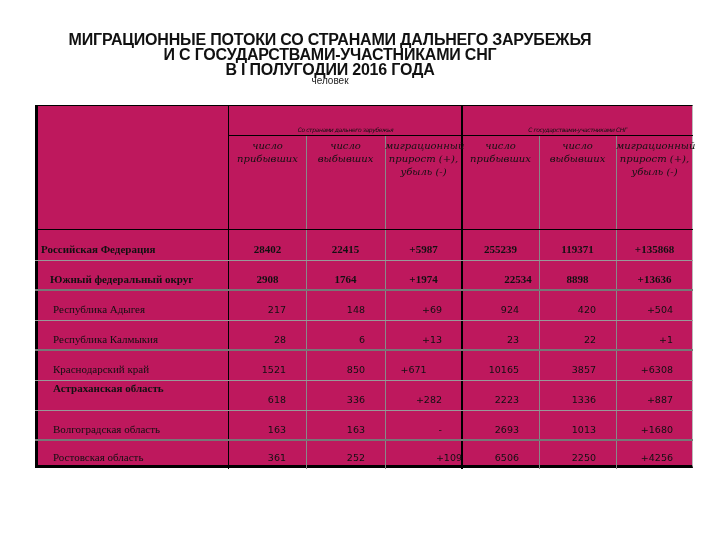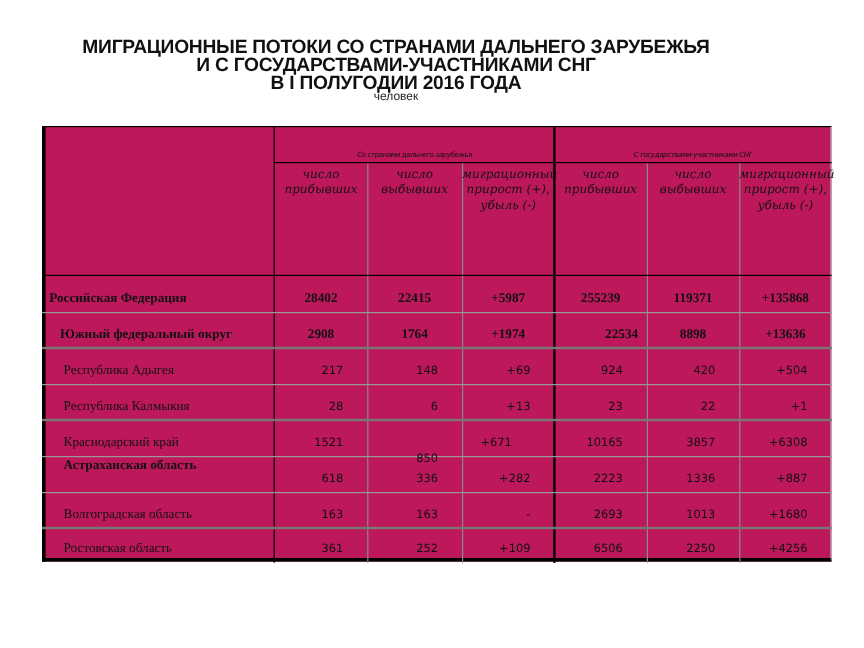--- a/index.html
+++ b/index.html
@@ -91,21 +91,21 @@
       <div class="cell num" style="left: 191px; width: 77px; padding-right: 20px; top: 228px;">28</div>
       <div class="cell num" style="left: 268px; width: 79px; padding-right: 20px; top: 228px;">6</div>
       <div class="cell num" style="left: 347px; width: 77px; padding-right: 20px; top: 228px;">+13</div>
       <div class="cell num" style="left: 424px; width: 77px; padding-right: 20px; top: 228px;">23</div>
       <div class="cell num" style="left: 501px; width: 77px; padding-right: 20px; top: 228px;">22</div>
       <div class="cell num" style="left: 578px; width: 77px; padding-right: 20px; top: 228px;">+1</div>
     </div>
     <div style="position: absolute; left: 0px; top: 0px;">
       <div class="cell lbl" style="left: 15px; top: 257px;">Краснодарский край</div>
       <div class="cell num" style="left: 191px; width: 77px; padding-right: 20px; top: 258px;">1521</div>
-      <div class="cell num" style="left: 268px; width: 79px; padding-right: 20px; top: 271px;">850</div>
+      <div class="cell num" style="left: 268px; width: 79px; padding-right: 20px; top: 258px;">850</div>
       <div class="cell num" style="left: 347px; width: 77px; padding-right: 20px; top: 258px; text-align: center;">+671</div>
       <div class="cell num" style="left: 424px; width: 77px; padding-right: 20px; top: 258px;">10165</div>
       <div class="cell num" style="left: 501px; width: 77px; padding-right: 20px; top: 258px;">3857</div>
       <div class="cell num" style="left: 578px; width: 77px; padding-right: 20px; top: 258px;">+6308</div>
     </div>
     <div style="position: absolute; left: 0px; top: 0px;">
       <div class="cell lbl" style="left: 15px; top: 276px; font-weight: bold;">Астраханская область</div>
       <div class="cell num" style="left: 191px; width: 77px; padding-right: 20px; top: 288px;">618</div>
       <div class="cell num" style="left: 268px; width: 79px; padding-right: 20px; top: 288px;">336</div>
       <div class="cell num" style="left: 347px; width: 77px; padding-right: 20px; top: 288px;">+282</div>
@@ -119,18 +119,18 @@
       <div class="cell num" style="left: 268px; width: 79px; padding-right: 20px; top: 318px;">163</div>
       <div class="cell num" style="left: 347px; width: 77px; padding-right: 20px; top: 318px;">-</div>
       <div class="cell num" style="left: 424px; width: 77px; padding-right: 20px; top: 318px;">2693</div>
       <div class="cell num" style="left: 501px; width: 77px; padding-right: 20px; top: 318px;">1013</div>
       <div class="cell num" style="left: 578px; width: 77px; padding-right: 20px; top: 318px;">+1680</div>
     </div>
     <div style="position: absolute; left: 0px; top: 0px;">
       <div class="cell lbl" style="left: 15px; top: 345px;">Ростовская область</div>
       <div class="cell num" style="left: 191px; width: 77px; padding-right: 20px; top: 346px;">361</div>
       <div class="cell num" style="left: 268px; width: 79px; padding-right: 20px; top: 346px;">252</div>
-      <div class="cell num" style="left: 347px; width: 77px; padding-right: 20px; top: 346px; text-align: right;">+109</div>
+      <div class="cell num" style="left: 347px; width: 77px; top: 346px; text-align: right;">+109</div>
       <div class="cell num" style="left: 424px; width: 77px; padding-right: 20px; top: 346px;">6506</div>
       <div class="cell num" style="left: 501px; width: 77px; padding-right: 20px; top: 346px;">2250</div>
       <div class="cell num" style="left: 578px; width: 77px; padding-right: 20px; top: 346px;">+4256</div>
     </div>
   </div>
 
 </body></html>

